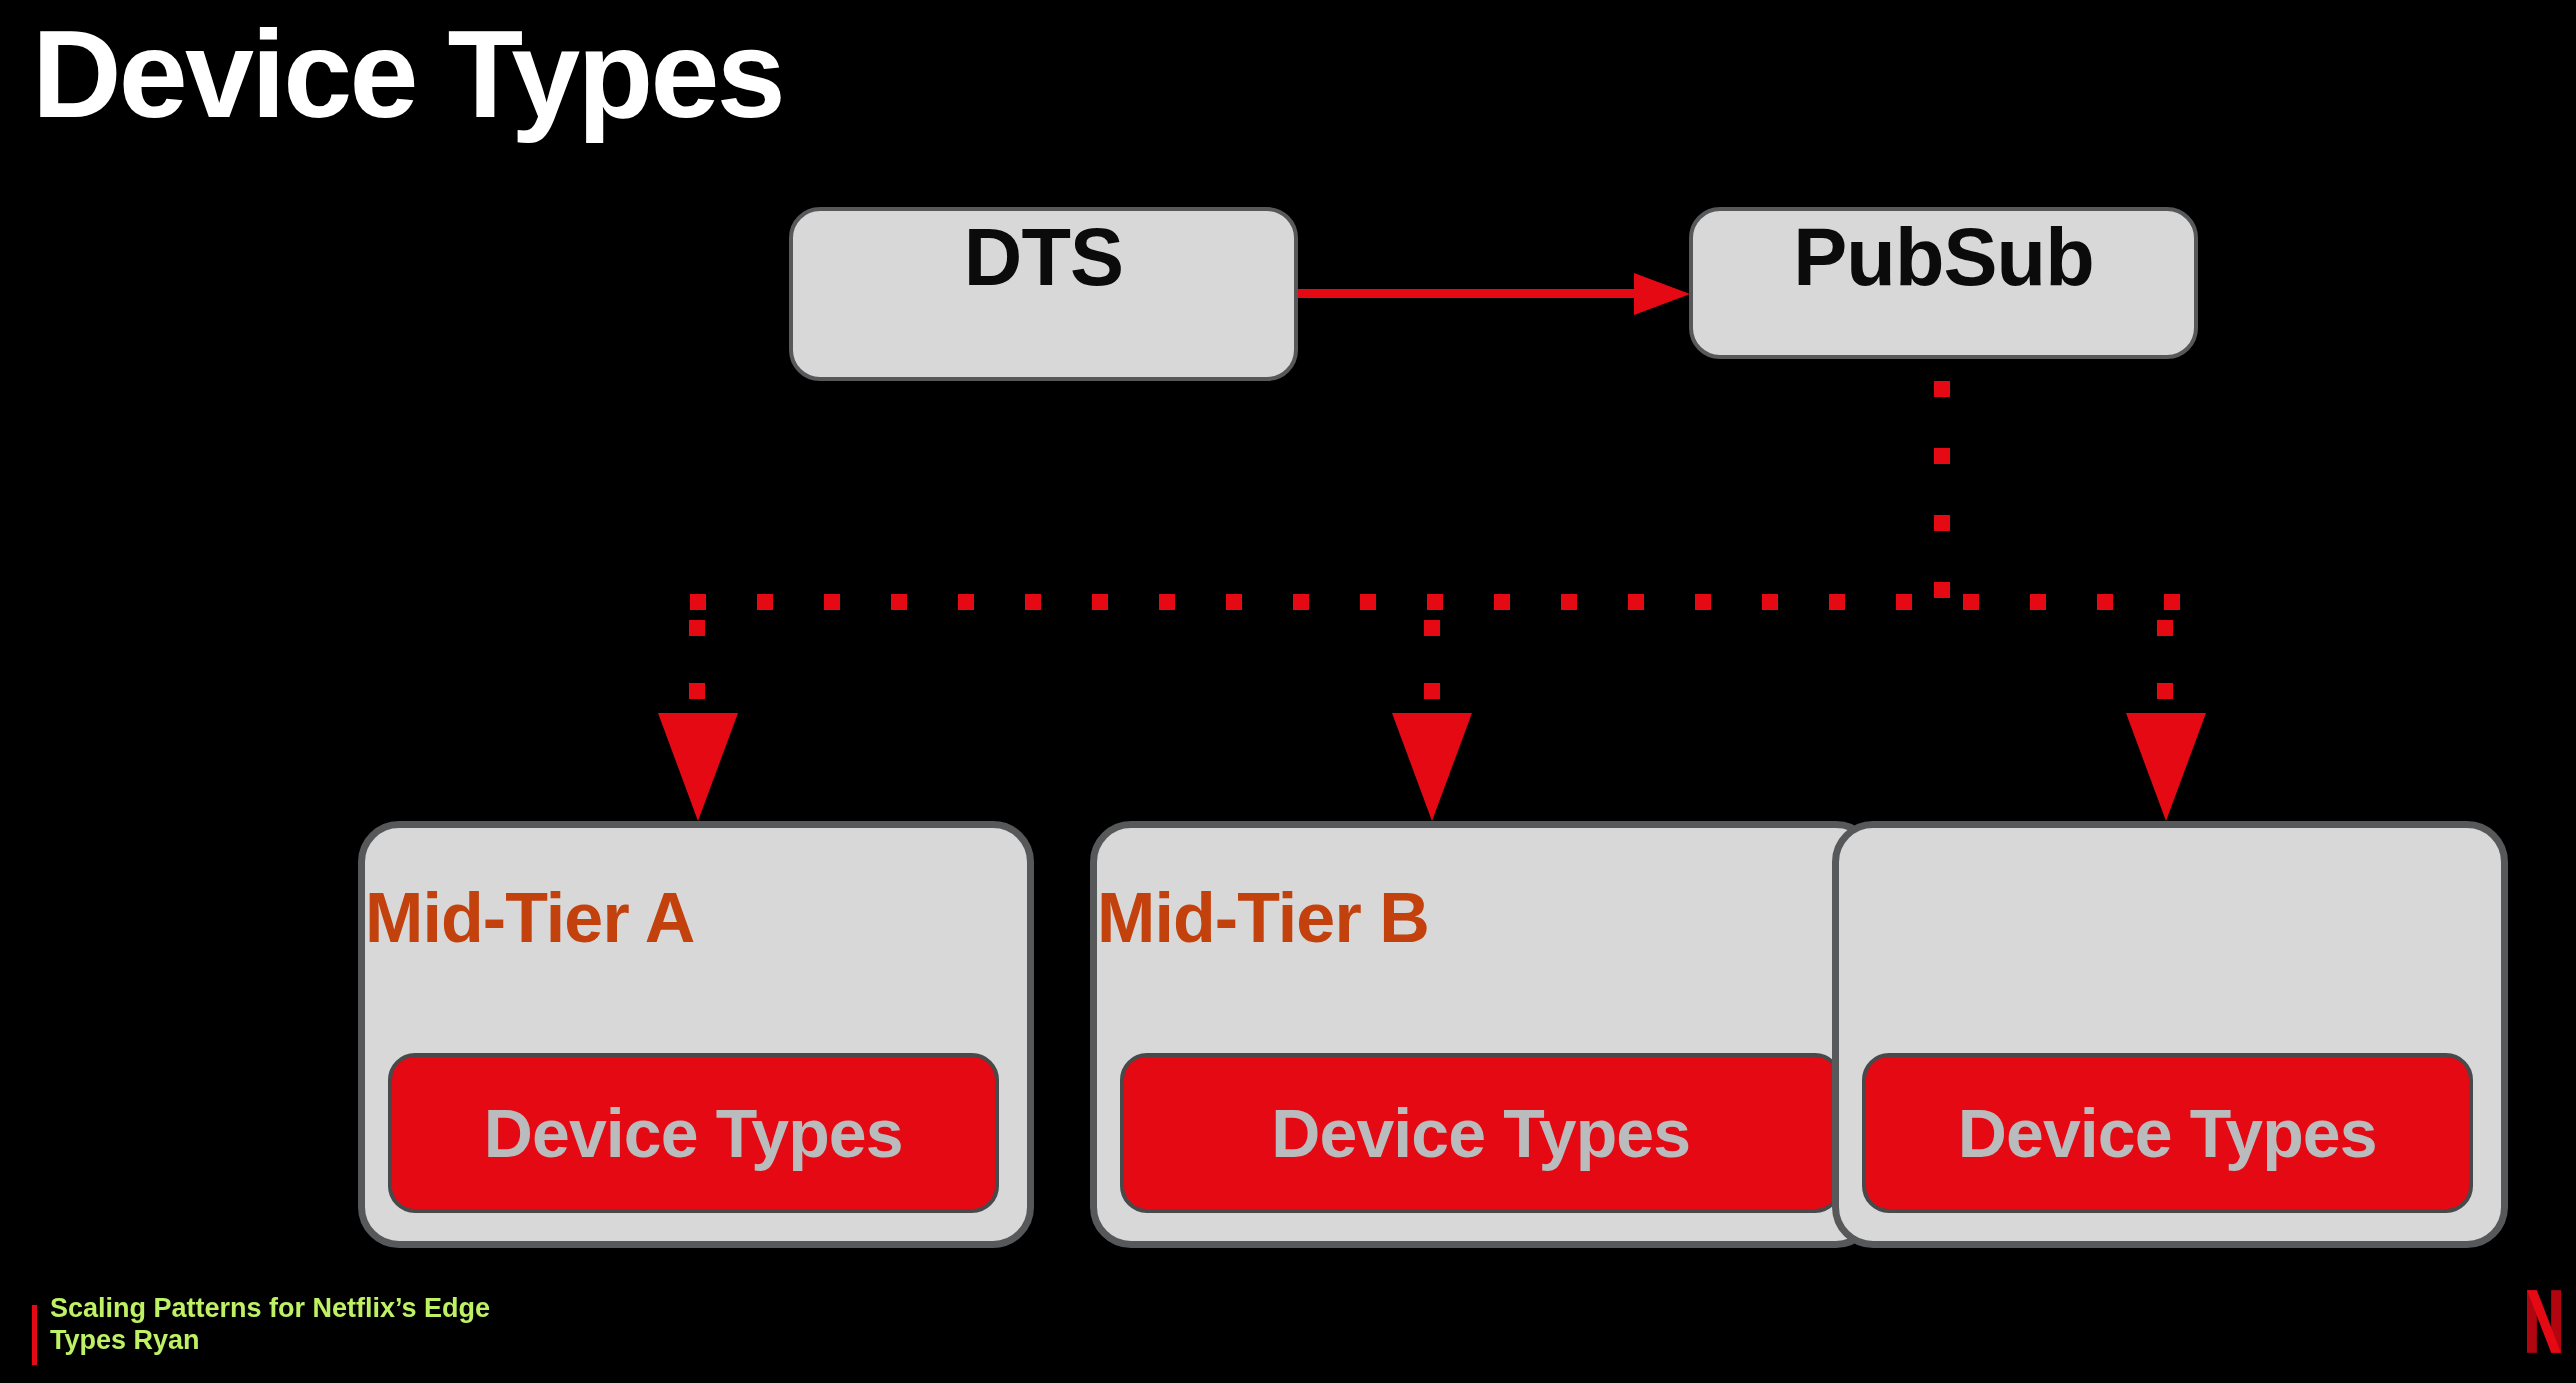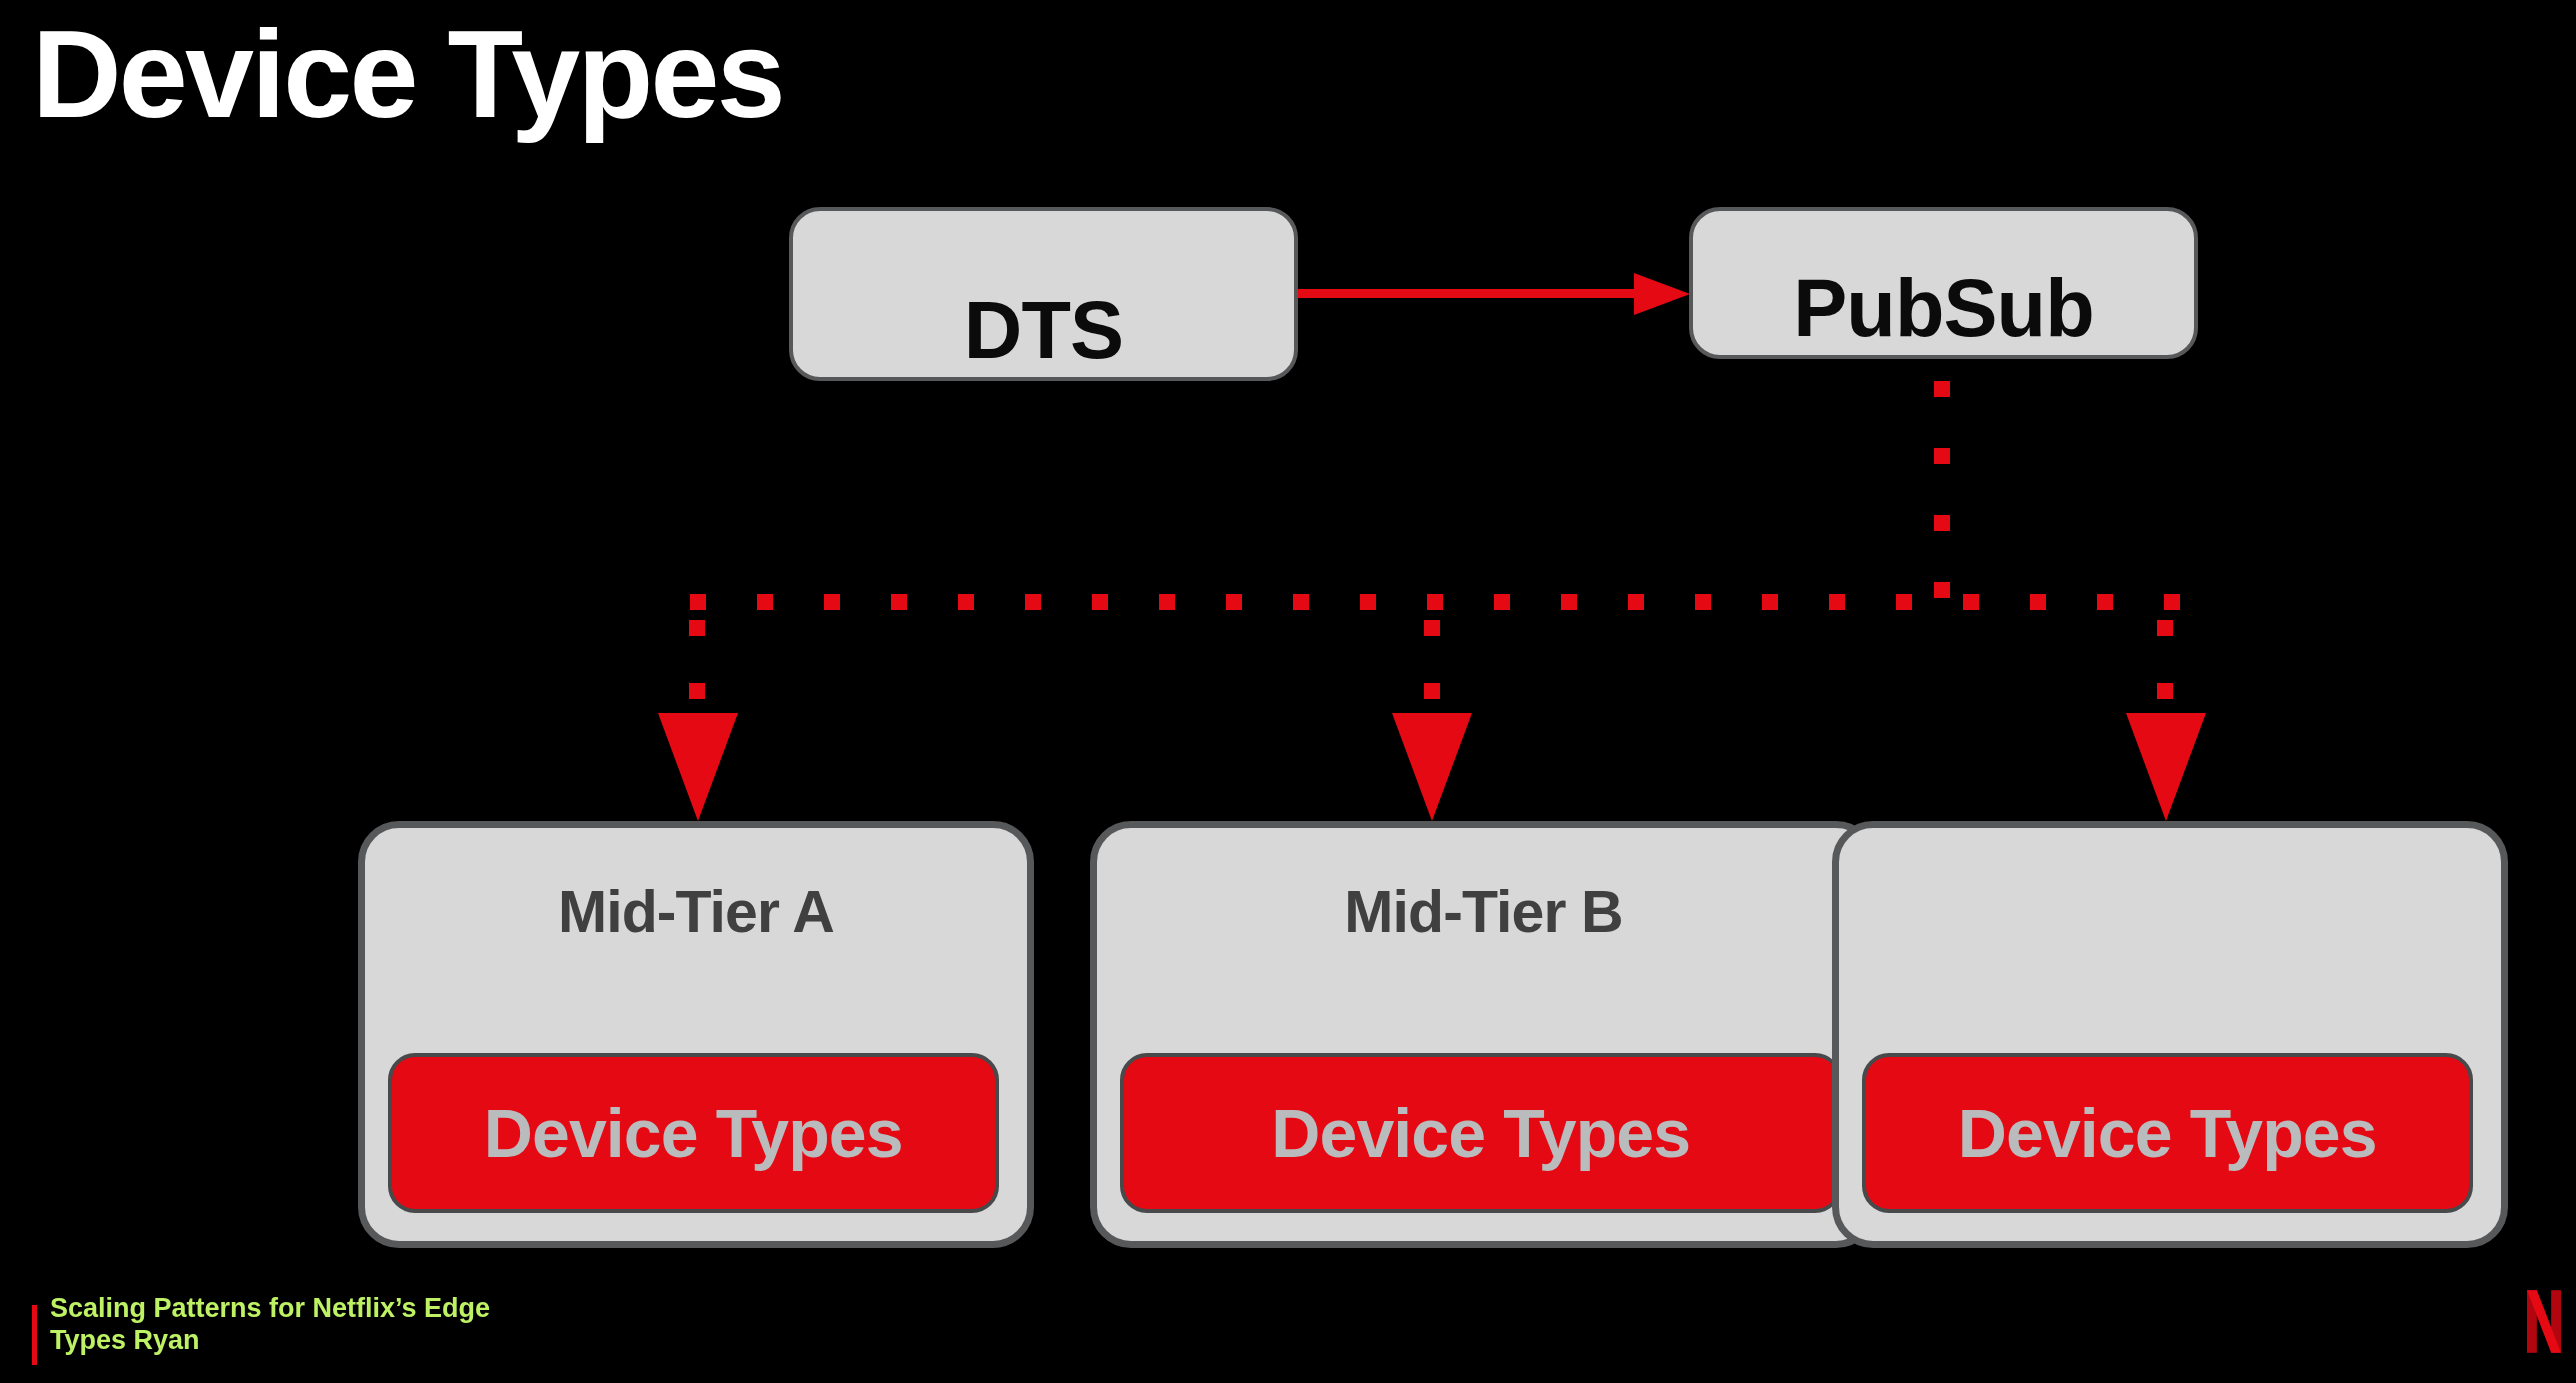--- a/index.html
+++ b/index.html
@@ -19,21 +19,21 @@
   }
   .title{
     position:absolute;left:32px;top:5.4px;
     font-size:124px;font-weight:bold;color:#ffffff;
     letter-spacing:-2.7px;line-height:1.12;
   }
   
   .node{
     position:absolute;background:var(--fill);
     border:4.5px solid var(--edge);border-radius:31px;
-    display:flex;align-items:flex-end;justify-content:center;
+    display:flex;align-items:flex-start;justify-content:center;
   }
   .node-label{
     font-size:81px;font-weight:bold;color:#0b0b0b;letter-spacing:-0.9px;
   }
   #dts-node{left:789px;top:207px;width:509px;height:174px;}
   #pubsub-node{left:1689px;top:207px;width:509px;height:152px;}
 
   
   .h-arrow-line{
     position:absolute;left:1298px;top:289px;width:340px;height:9px;
@@ -73,22 +73,22 @@
 
   
   .midtier{
     position:absolute;top:821px;height:427px;background:var(--fill);
     border:7.2px solid var(--edge);border-radius:41px;
   }
   #midtier-a{left:358px;width:676px;}
   #midtier-b{left:1090px;width:787px;}
   #midtier-c{left:1832px;width:676px;}
   .midtier-label{
-    display:block;text-align:center;margin-top:50px;
-    font-size:59px;font-weight:bold;color:#404040;letter-spacing:-0.9px;
+    display:block;margin-top:50px;
+    font-size:70px;font-weight:bold;color:#c2410c;letter-spacing:-0.9px;
   }
   .chip{
     position:absolute;left:22.5px;right:28px;bottom:28px;height:160px;
     background:var(--red);border:4.5px solid var(--chip-edge);border-radius:27px;
     display:flex;align-items:center;justify-content:center;
   }
   .chip-label{
     font-size:68px;font-weight:bold;color:var(--chip-text);letter-spacing:-0.9px;
   }
 

